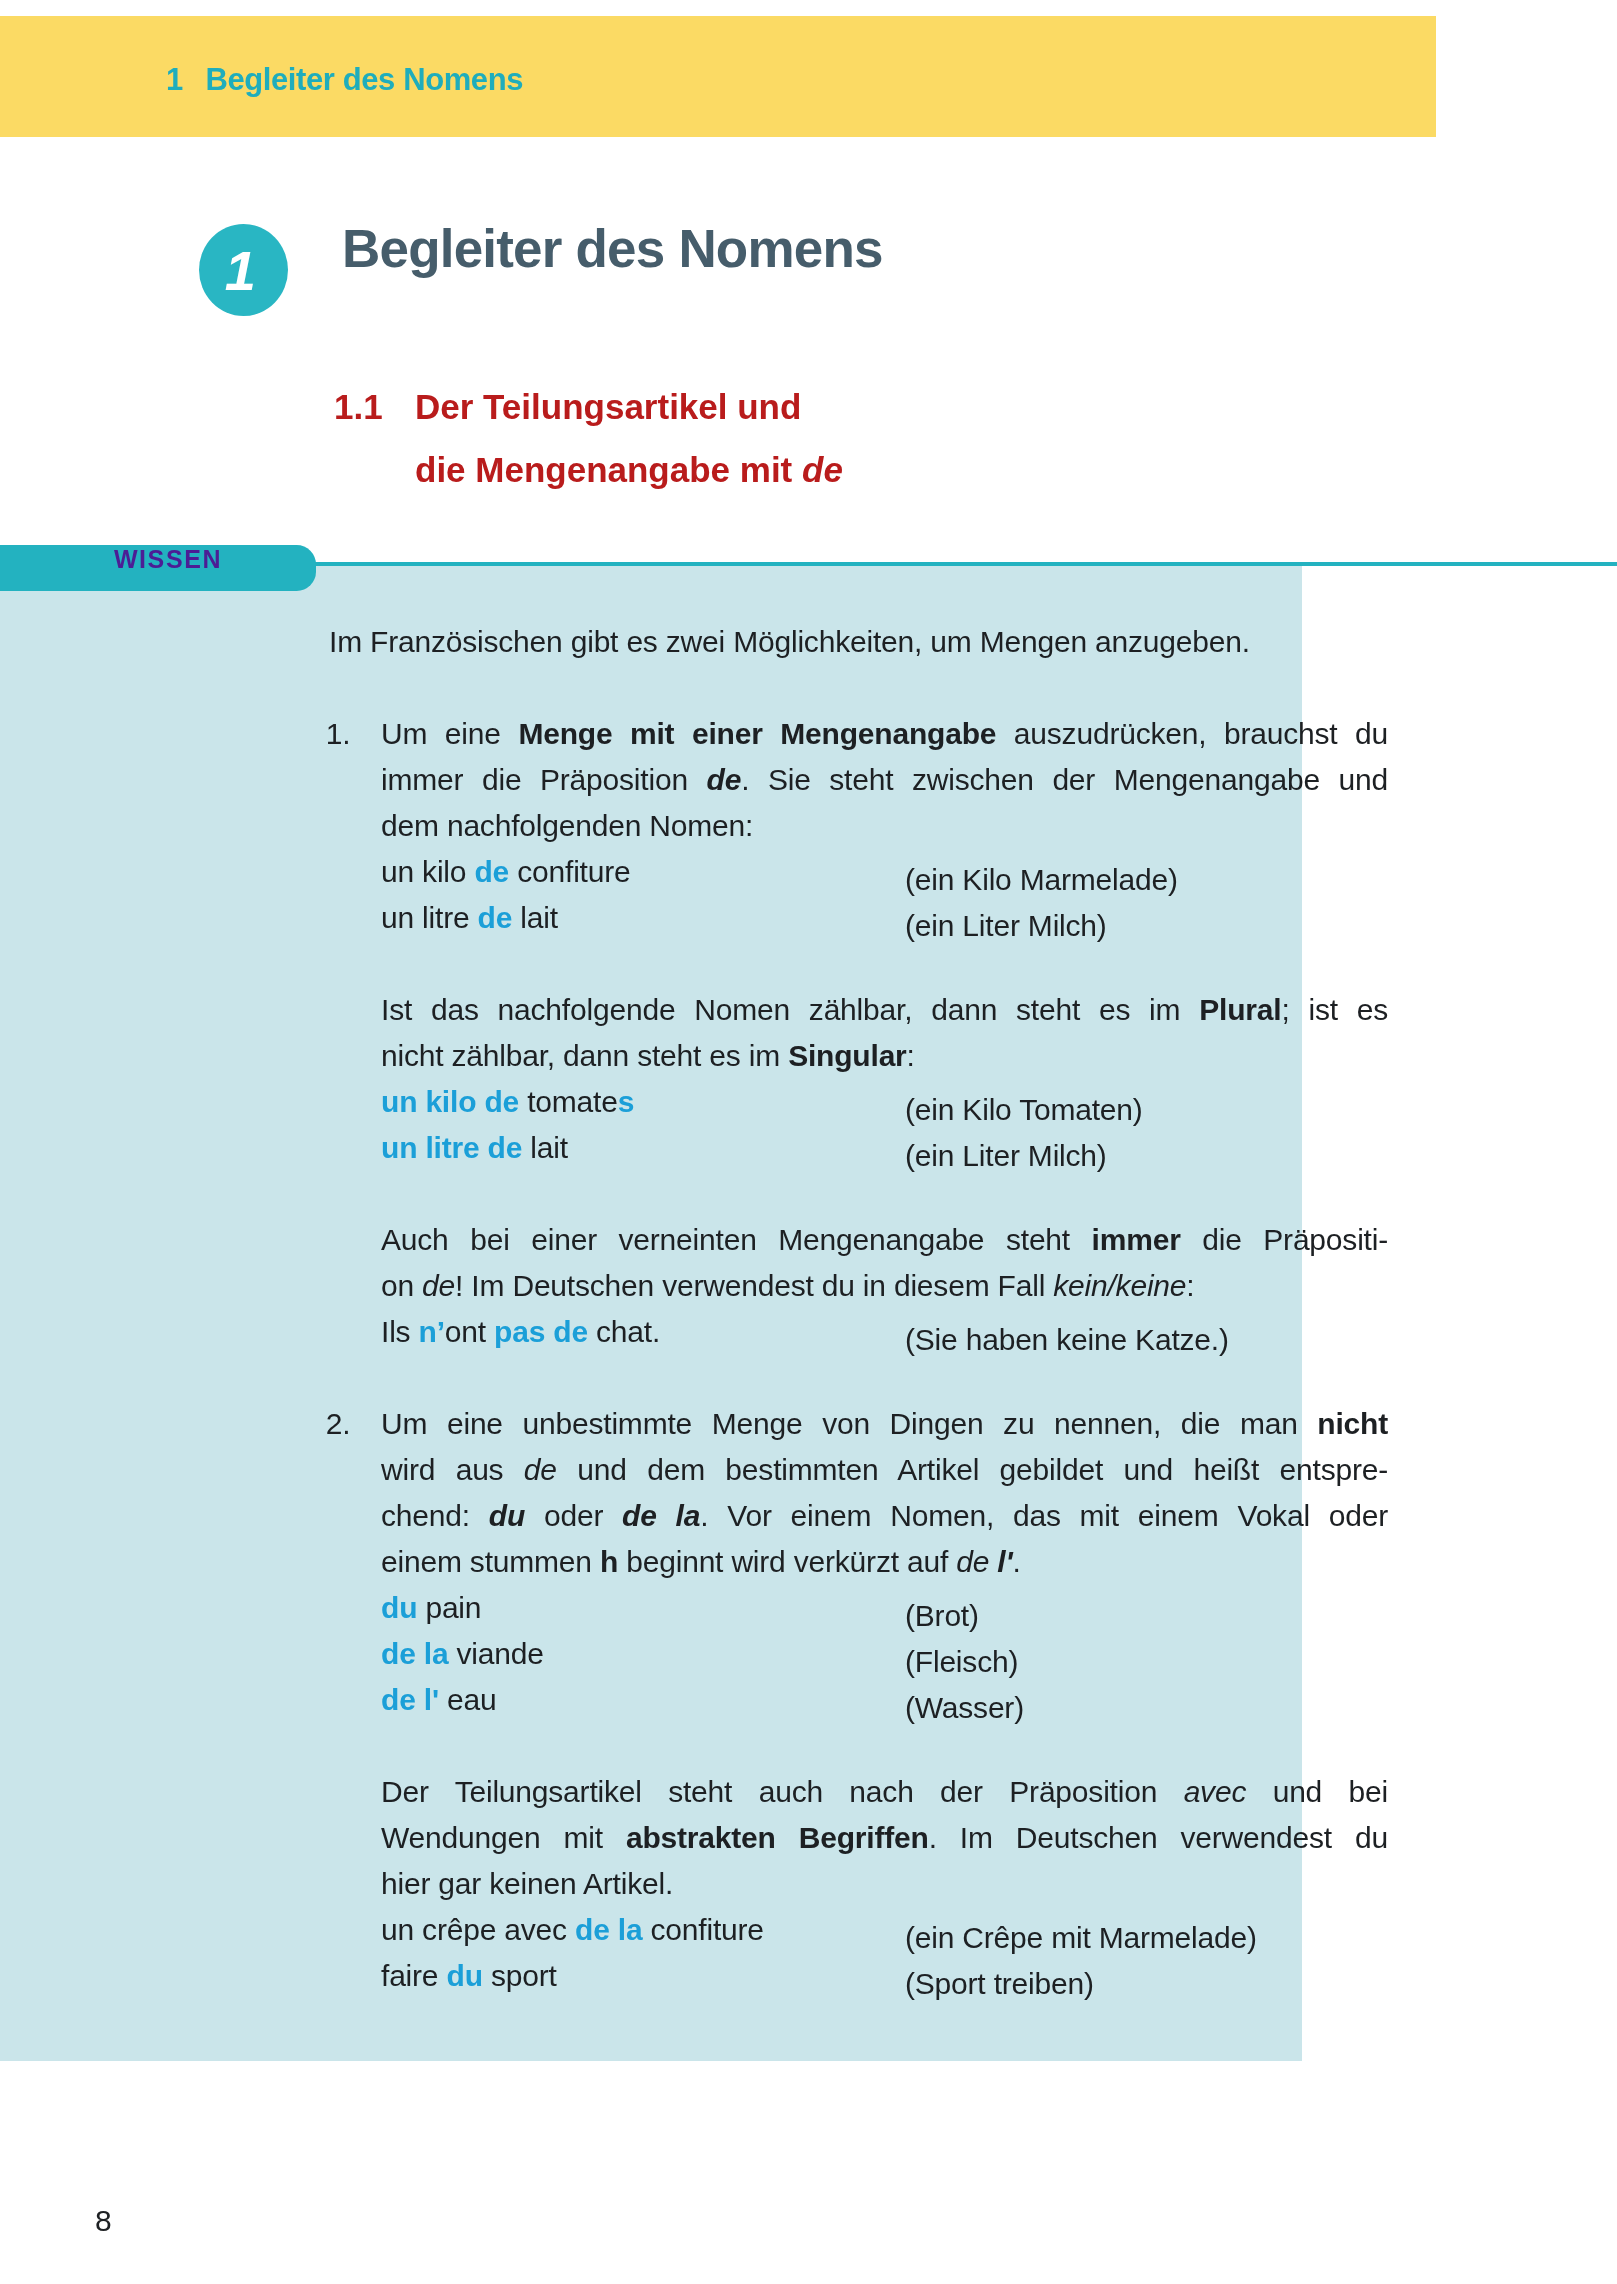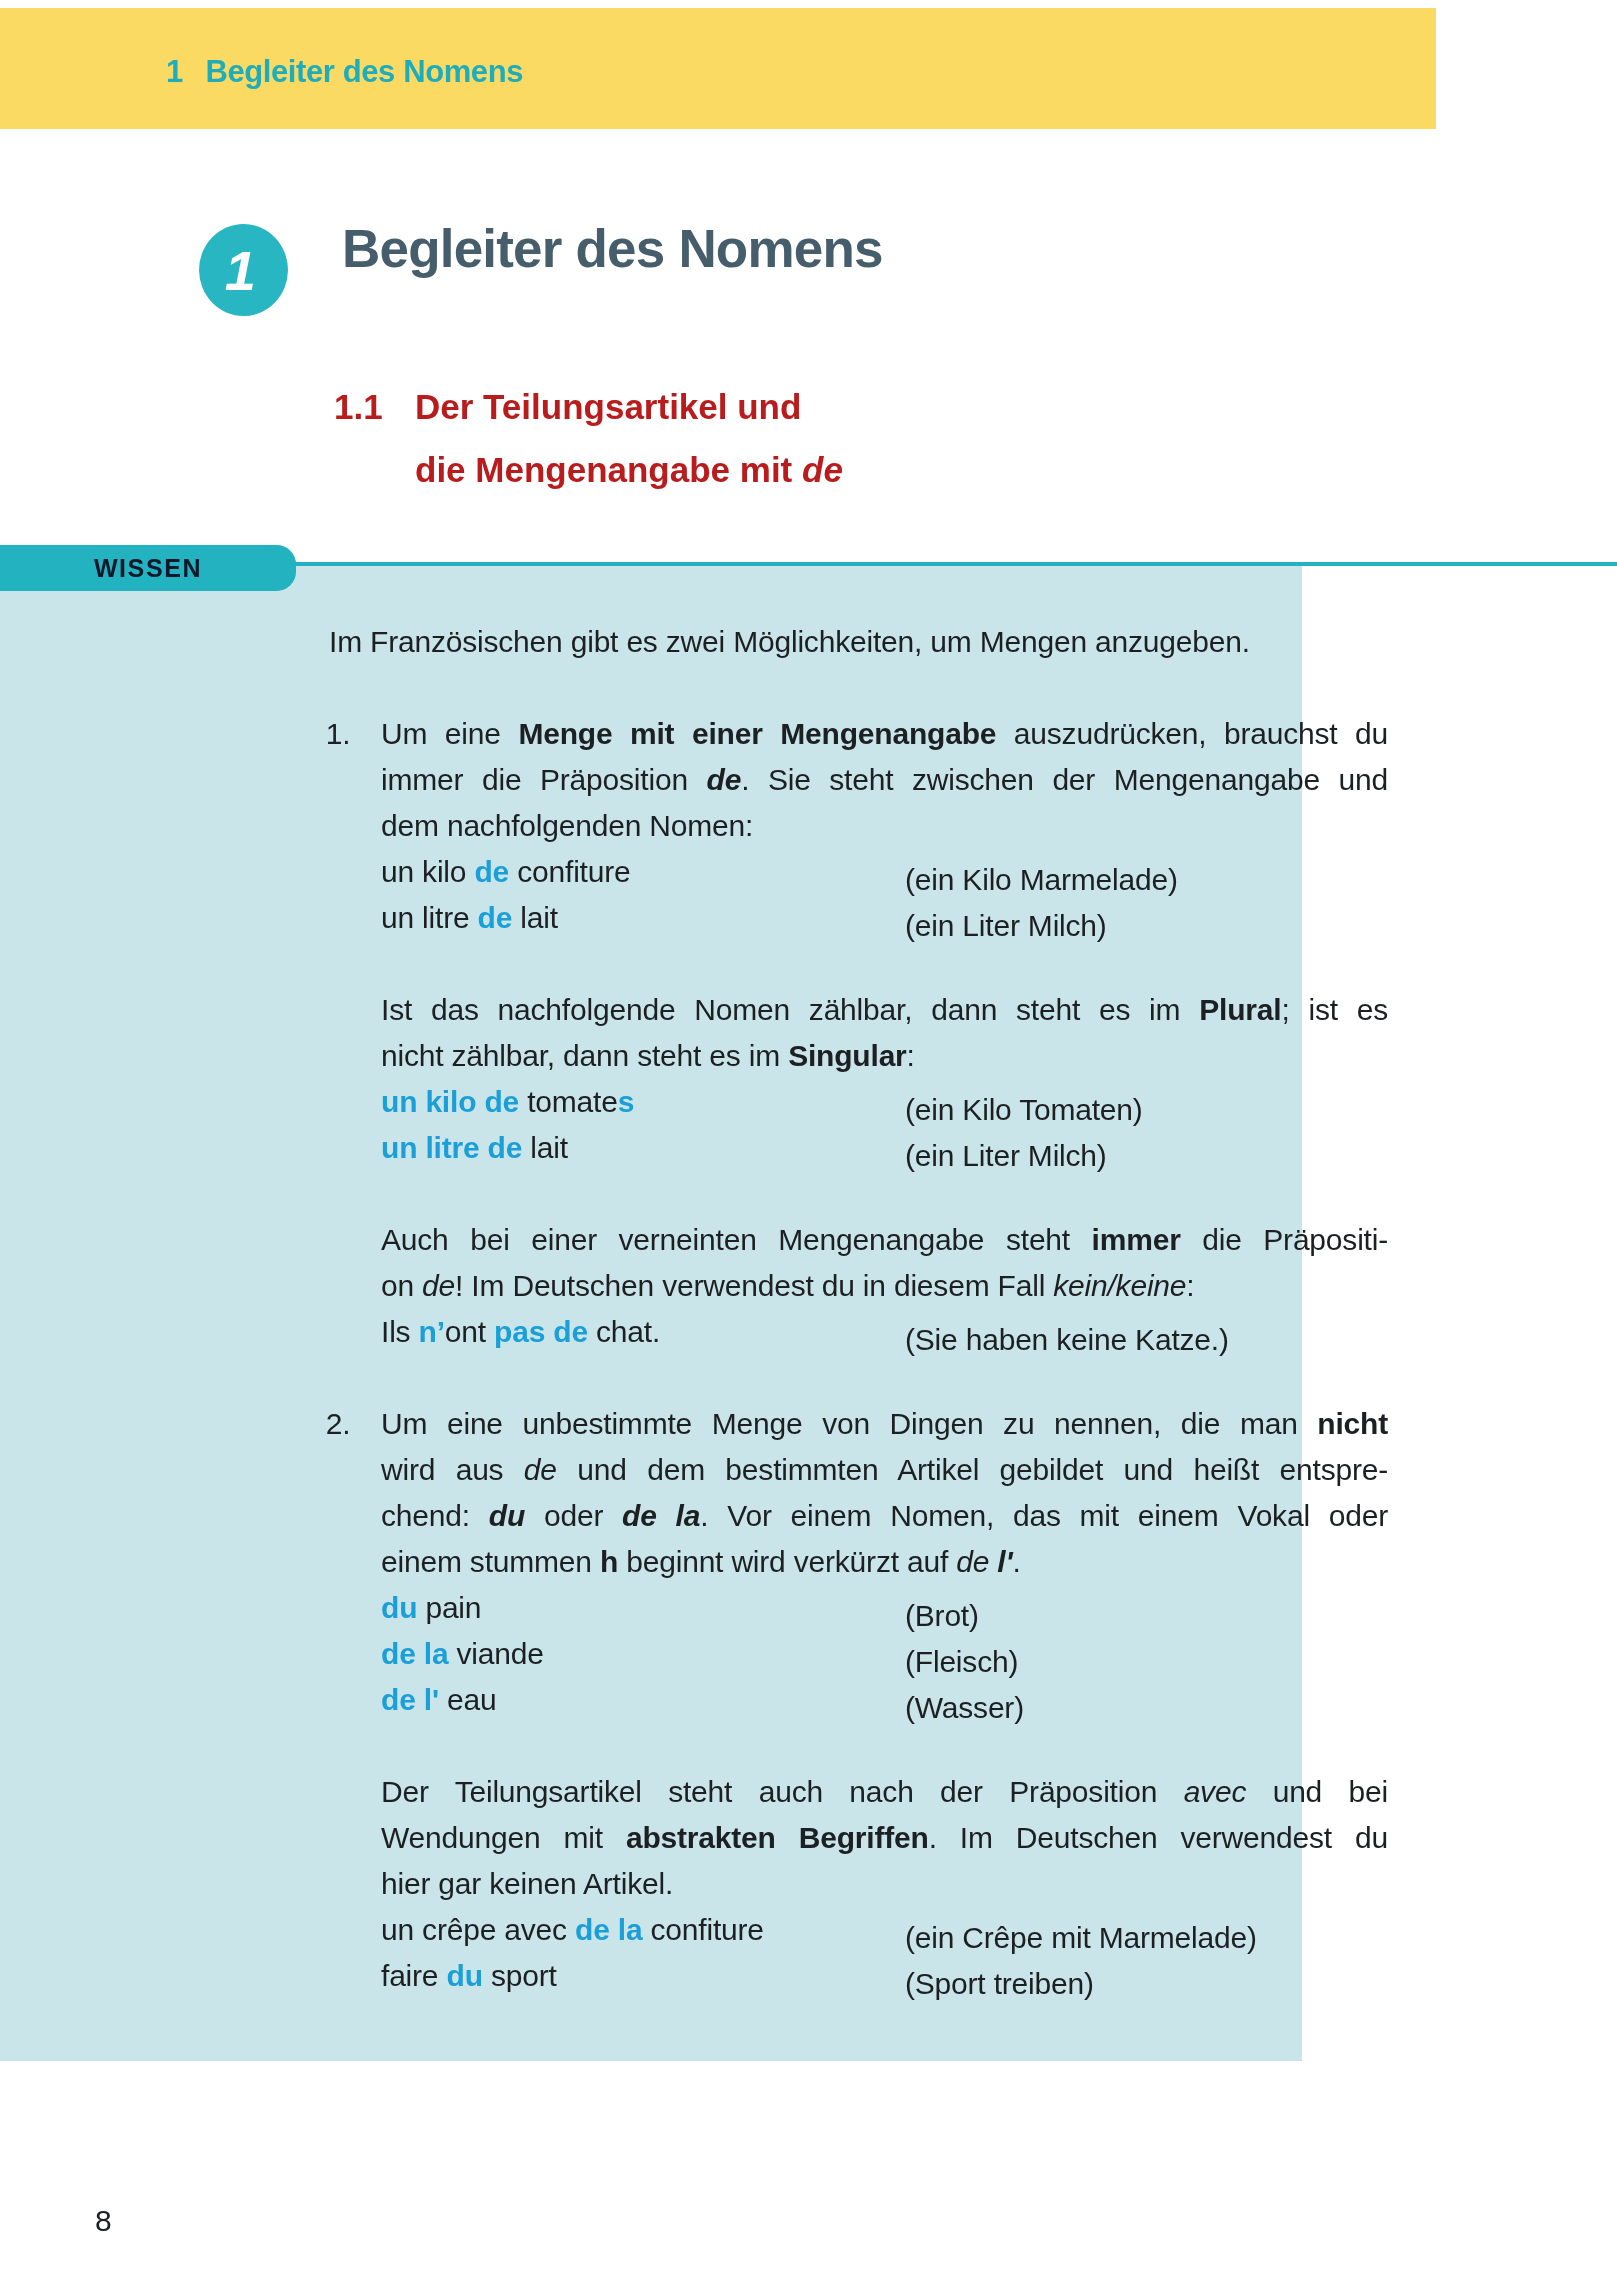--- a/index.html
+++ b/index.html
@@ -1,39 +1,39 @@
 <!DOCTYPE html>
 <html style="font-size:13px"><head>
 <meta charset="utf-8">
 <style>
   html,body{margin:0;padding:0;}
   body{
     width:1618px;height:2284px;position:relative;background:#ffffff;
     font-family:"Liberation Sans",sans-serif;color:#1d2023;overflow:hidden;
   }
   
-  .banner{position:absolute;left:0;top:8px;width:1436px;height:121px;background:#fbda64;display:flex;align-items:center;}
+  .banner{position:absolute;left:0;top:16px;width:1436px;height:121px;background:#fbda64;display:flex;align-items:center;}
   .banner-label{color:#1fadbc;font-weight:bold;font-size:31px;padding-left:166px;padding-top:6.4px;letter-spacing:-0.4px;white-space:nowrap;}
   .banner-num{margin-right:22.6px;display:inline-block;}
   
   .badge{
     position:absolute;left:199px;top:224px;width:89px;height:92px;border-radius:50%;
     background:#29b6c3;color:#ffffff;font-size:56px;font-weight:bold;font-style:italic;
     display:flex;align-items:center;justify-content:center;box-sizing:border-box;padding-right:6.4px;
   }
   .chapter-title{position:absolute;left:342px;top:218px;margin:0;font-size:53px;font-weight:bold;color:#465d6b;letter-spacing:-0.8px;white-space:nowrap;}
   .section{position:absolute;left:334px;top:375px;color:#b91c1c;font-weight:bold;font-size:35px;}
   .sec-num{position:absolute;left:0;top:0;line-height:63px;}
   .sec-lines{margin-left:81px;}
   .sec-line{line-height:63px;white-space:nowrap;}
   
   .wissen{
     position:absolute;left:0;top:545px;width:296px;height:46px;background:#23b2c0;z-index:3;
-    border-radius:0 19.3px 19.3px 0;display:flex;align-items:center;justify-content:center;
-    color:#0f172a;font-weight:bold;font-size:25px;letter-spacing:1.6px;
+    border-radius:0 19.3px 19.3px 0;display:flex;align-items:flex-start;justify-content:center;
+    color:#4c1d95;font-weight:bold;font-size:25px;letter-spacing:1.6px;padding-left:20px;
   }
   .rule{position:absolute;left:282px;top:562px;width:1336px;height:4px;background:#23b2c0;z-index:2;}
   .panel{position:absolute;left:0;top:566px;width:1302px;height:1495px;background:#cae5ea;z-index:1;}
   
   .textcol{position:absolute;left:329px;top:53px;width:1059px;font-size:30px;line-height:46px;letter-spacing:-0.2px;}
   .line{white-space:normal;}
   .line.just{text-align:justify;text-align-last:justify;}
   .block{position:relative;margin-top:46px;padding-left:52px;}
   .num{position:absolute;left:-3.2px;top:0;}
   .ex{position:relative;}

